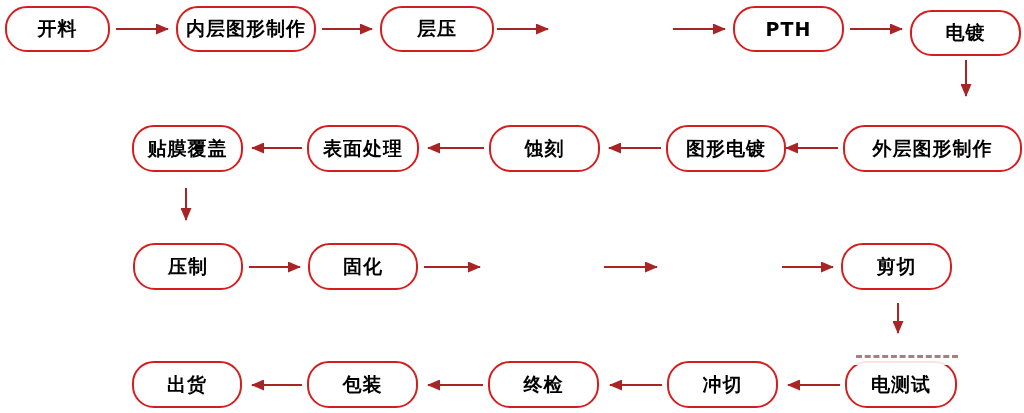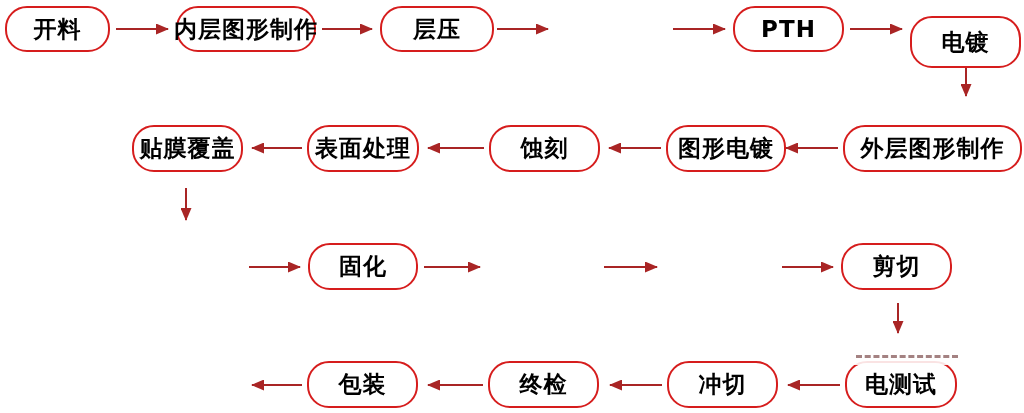--- a/index.html
+++ b/index.html
@@ -16,21 +16,21 @@
   .node {
     position: absolute;
     box-sizing: border-box;
     border: 2.5px solid var(--border, #d61d1d);
     border-radius: 22px;
     background: #ffffff;
     display: flex;
     align-items: center;
     justify-content: center;
     font-weight: bold;
-    font-size: 23px;
+    font-size: 19px;
     letter-spacing: 1px;
     color: var(--text, #000000);
     white-space: nowrap;
   }
   #arrow-layer {
     position: absolute; left: 0; top: 0;
     width: 1024px; height: 413px;
     pointer-events: none;
   }
   #arrow-layer line {
@@ -82,32 +82,34 @@
     <line x1="840" y1="385" x2="788" y2="385" marker-end="url(#ah)"></line>
     <line x1="662" y1="385" x2="610" y2="385" marker-end="url(#ah)"></line>
     <line x1="483" y1="385" x2="428" y2="385" marker-end="url(#ah)"></line>
     <line x1="302" y1="385" x2="252" y2="385" marker-end="url(#ah)"></line>
   </svg>
 
   <div class="node" style="left:5px;top:6px;width:105px;height:46px">开料</div>
   <div class="node" style="left:176px;top:6px;width:140px;height:46px">内层图形制作</div>
   <div class="node" style="left:380px;top:6px;width:114px;height:46px">层压</div>
   <div class="node" style="left:733px;top:6px;width:111px;height:46px">PTH</div>
-  <div class="node" style="left:910px;top:16px;width:111px;height:52px">电镀</div>
+  <div class="node" style="left:910px;top:10px;width:111px;height:46px">电镀</div>
 
   <div class="node" style="left:843px;top:125px;width:179px;height:47px">外层图形制作</div>
   <div class="node" style="left:666px;top:125px;width:120px;height:47px">图形电镀</div>
   <div class="node" style="left:489px;top:125px;width:111px;height:47px">蚀刻</div>
   <div class="node" style="left:307px;top:125px;width:112px;height:47px">表面处理</div>
   <div class="node" style="left:132px;top:125px;width:111px;height:47px">贴膜覆盖</div>
 
+  <div class="node" style="left:133px;top:243px;width:110px;height:47px">压制</div>
   <div class="node" style="left:308px;top:243px;width:110px;height:47px">固化</div>
   <div class="node" style="left:841px;top:243px;width:111px;height:47px">剪切</div>
 
   <div class="node" style="left:845px;top:361px;width:112px;height:47px">电测试</div>
   <div class="node" style="left:667px;top:361px;width:111px;height:47px">冲切</div>
   <div class="node" style="left:488px;top:361px;width:111px;height:47px">终检</div>
   <div class="node" style="left:307px;top:361px;width:111px;height:47px">包装</div>
+  <div class="node" style="left:132px;top:361px;width:110px;height:47px">出货</div>
 
   <div class="smudge" style="left:839px;top:348px;width:128px;height:17px"></div>
   <div class="smudge-dashes" style="left:856px;top:355px;width:102px"></div>
 
 </div>
 
 </body></html>

